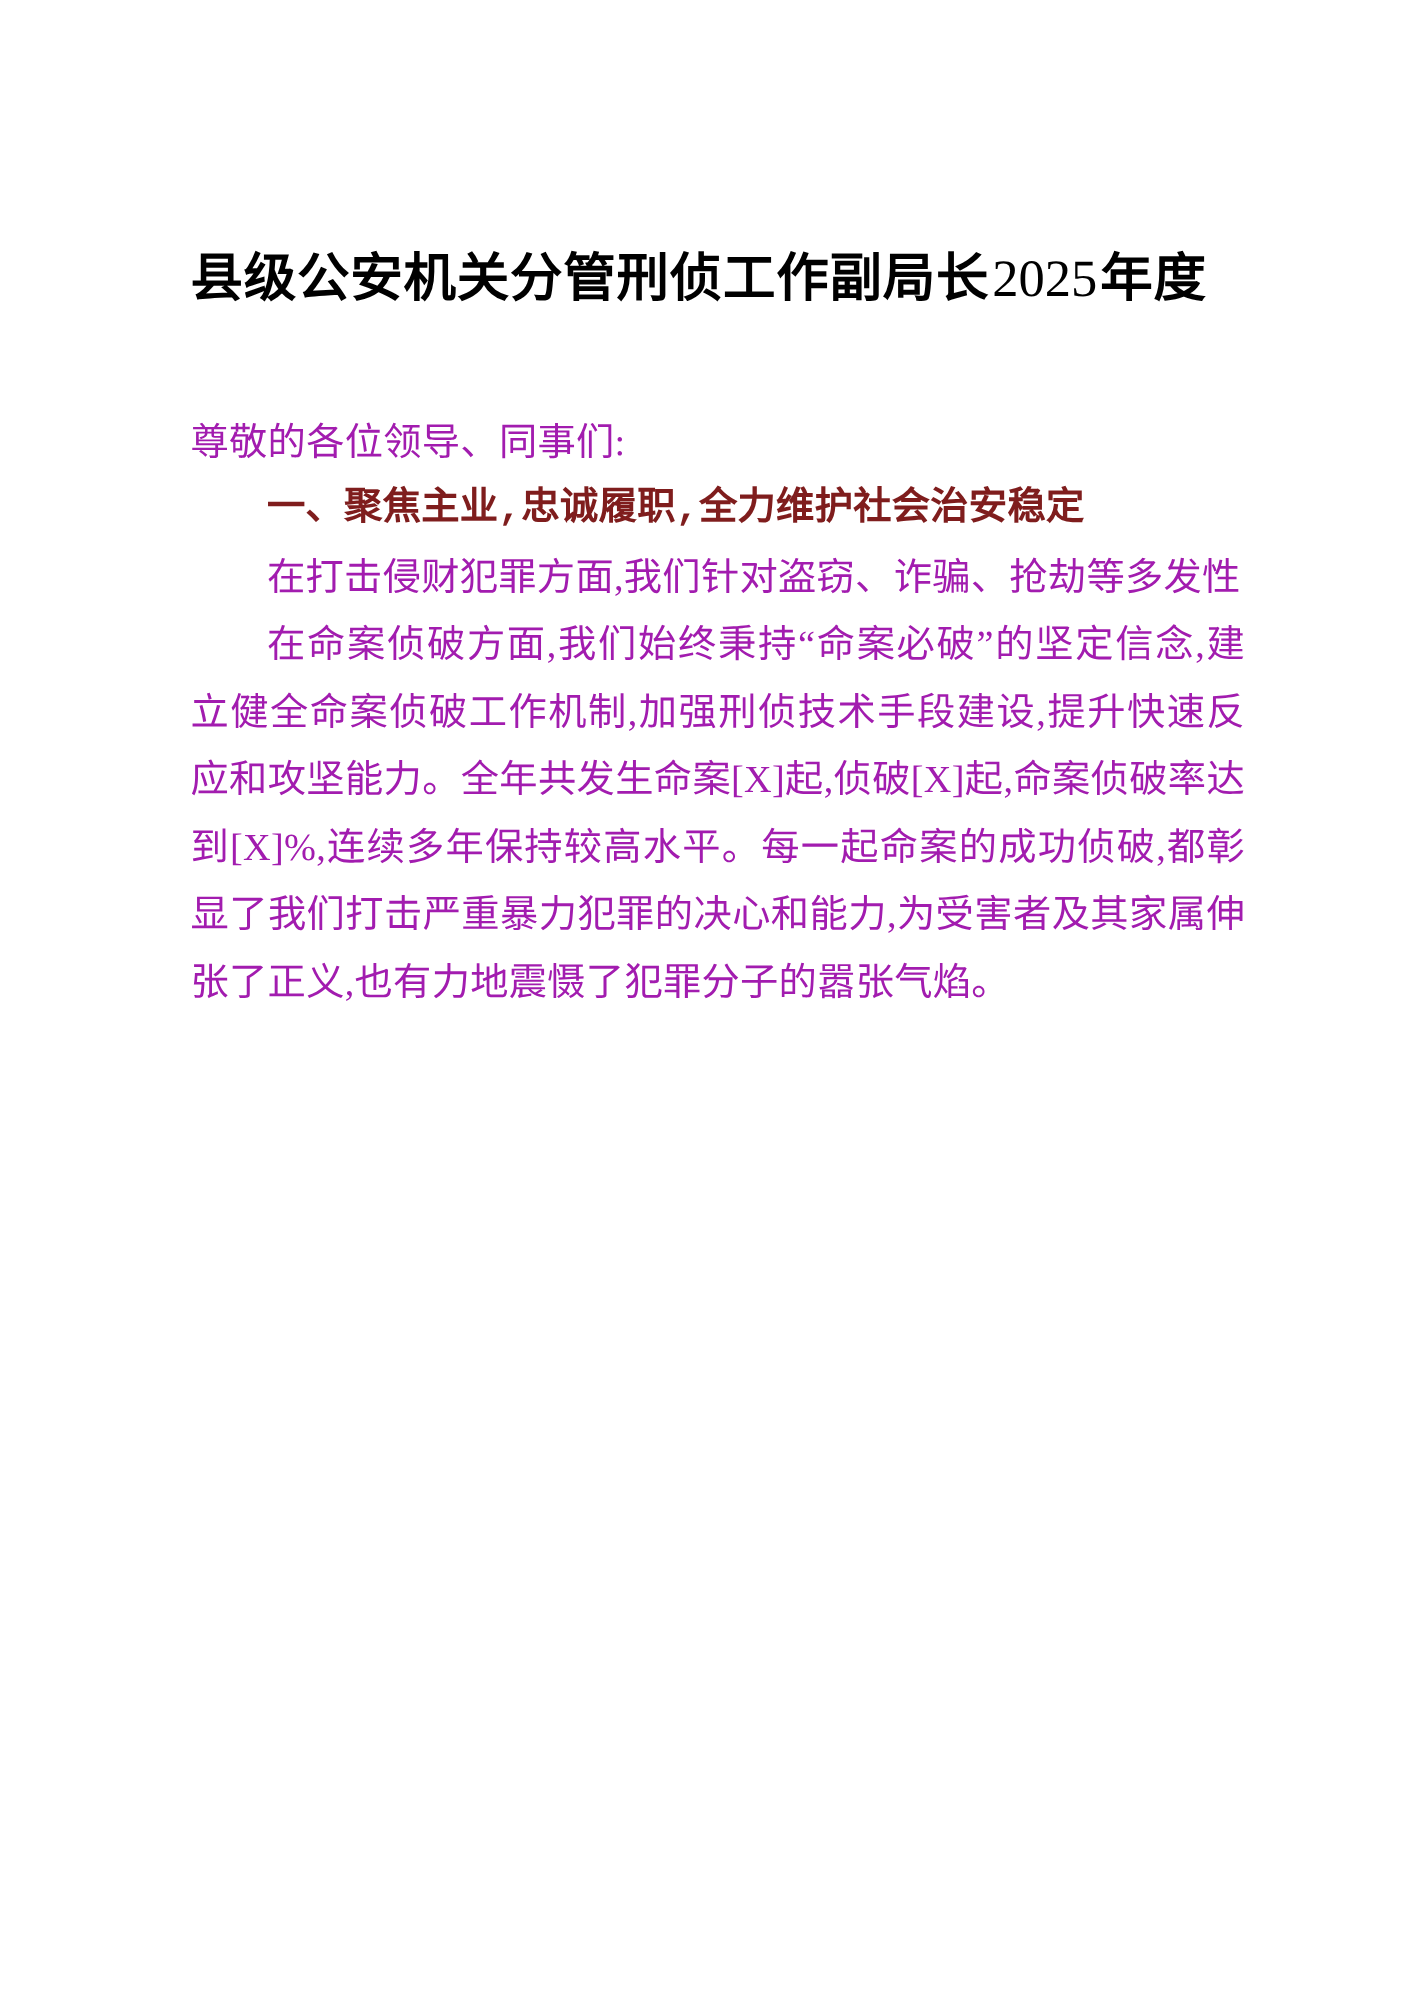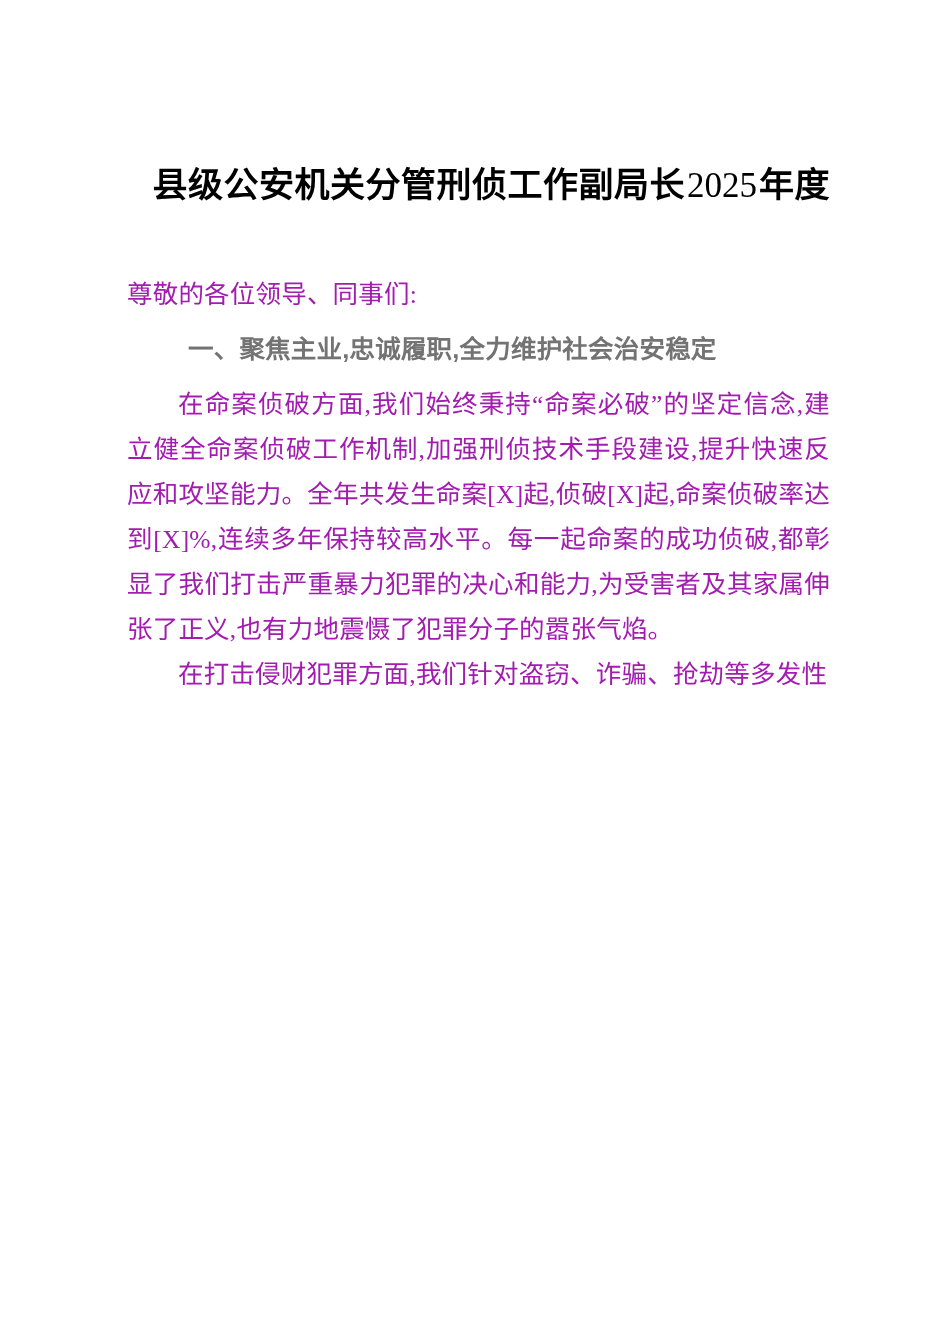--- a/index.html
+++ b/index.html
@@ -32,21 +32,21 @@
   }
 
   
   .doc-title {
     margin: 0;
     padding: 0;
     position: absolute;
     top: 160px;
     left: 0;
     width: 703px;
-    text-align: right;
+    text-align: left;
     font-family: "Liberation Serif", "DejaVu Serif", serif;
     font-weight: 700;
     font-size: 35px;
     line-height: 52px;
     letter-spacing: 0.5px;
     color: #000000;
   }
 
   .doc-title .year {
     font-weight: 400;
@@ -84,28 +84,28 @@
   }
 
   p.greeting,
   p.subhead,
   p.para {
     text-indent: 2em;
   }
 
   
   p.heading1 {
-    margin: 10px;
+    margin: 0;
     padding: 0;
-    font-family: Liberation Sans, sans-serif;
+    font-family: Liberation Mono, monospace;
     font-weight: 700;
     font-size: 25.5px;
     line-height: 45px;
     text-indent: 2em;
-    color: #737373;
+    color: #7f1d1d;
     letter-spacing: 0.2px;
   }
 
   .latin {
     font-family: "Liberation Serif", "DejaVu Serif", serif;
     padding: 0 1px;
   }
 </style>
 </head>
 <body>
@@ -120,19 +120,19 @@
     <div class="content">
 
       <p class="salutation">尊敬的各位领导、同事们:</p>
 
 
 
       <p class="heading1">一、聚焦主业,忠诚履职,全力维护社会治安稳定</p>
 
 
 
+      <p class="para">在打击侵财犯罪方面,我们针对盗窃、诈骗、抢劫等多发性</p>
+
       <p class="para">在命案侦破方面,我们始终秉持“命案必破”的坚定信念,建立健全命案侦破工作机制,加强刑侦技术手段建设,提升快速反应和攻坚能力。全年共发生命案[X]起,侦破[X]起,命案侦破率达到[X]%,连续多年保持较高水平。每一起命案的成功侦破,都彰显了我们打击严重暴力犯罪的决心和能力,为受害者及其家属伸张了正义,也有力地震慑了犯罪分子的嚣张气焰。</p>
-
-      <p class="para">在打击侵财犯罪方面,我们针对盗窃、诈骗、抢劫等多发性</p>
 
     </div>
   </div>
 </div>
 
 </body></html>

